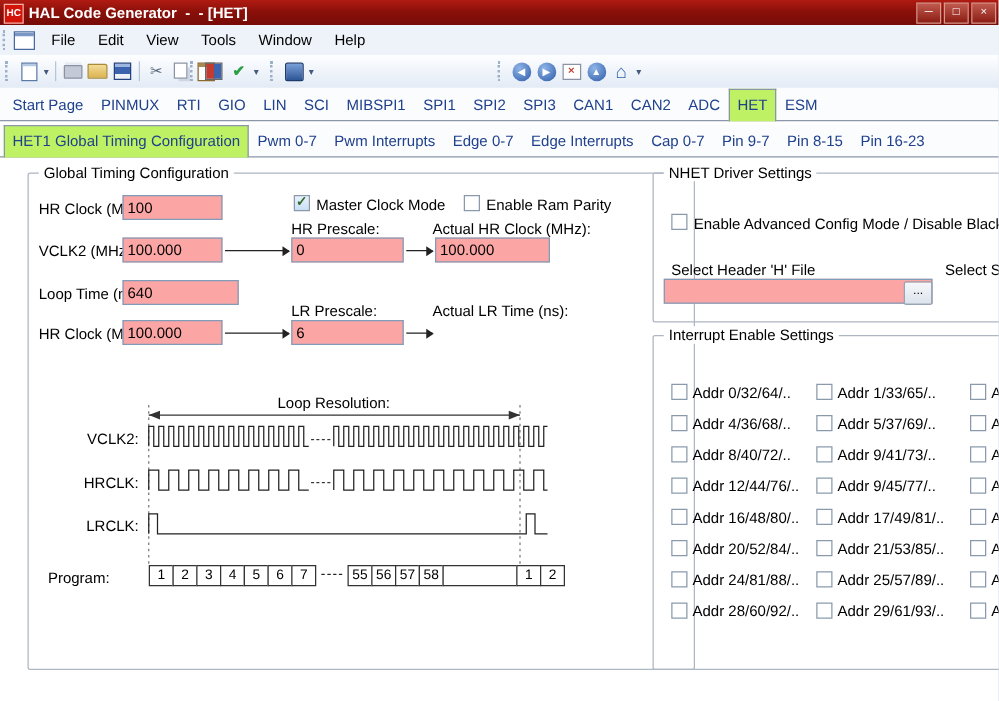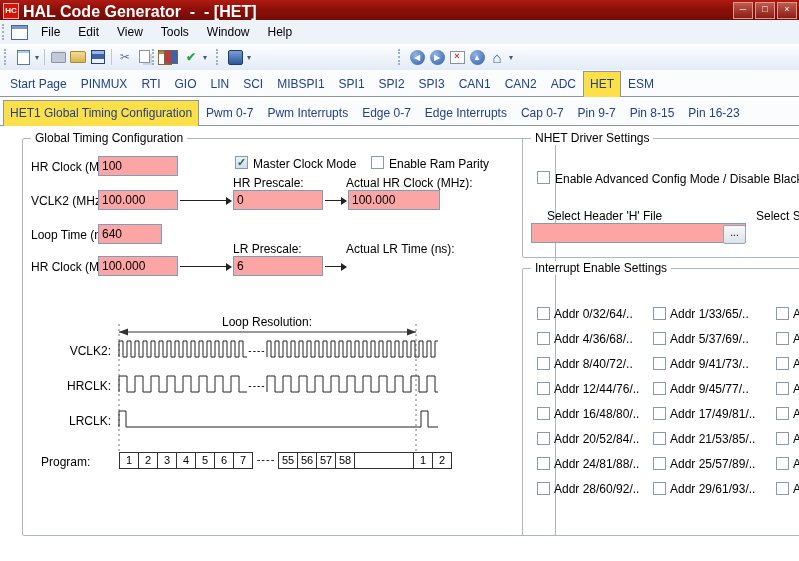--- a/index.html
+++ b/index.html
@@ -3,21 +3,21 @@
 <meta charset="utf-8">
 <style>
   html,body{margin:0;padding:0;background:#cfd6df;}
   #win{position:relative;width:799px;height:561px;overflow:hidden;background:#fff;
        font-family:"Liberation Sans",sans-serif;font-size:12px;color:#000;}
   
   .titlebar{position:absolute;left:0;top:0;width:799px;height:20px;
     background:linear-gradient(180deg,#b01b12,#8c100a 45%,#750b07);display:flex;align-items:center;}
   .hclogo{position:absolute;left:3px;top:3px;width:14px;height:14px;background:#d31408;
     border:1px solid #f0b0a8;color:#fff;font-size:8px;font-weight:bold;line-height:13px;text-align:center;}
-  .wtitle{position:absolute;left:23px;top:3px;color:#fff;font-weight:bold;font-size:16px;white-space:pre;}
+  .wtitle{position:absolute;left:23px;top:3px;color:#fff;font-weight:bold;font-size:12px;white-space:pre;}
   .wbtns{position:absolute;right:2px;top:2px;display:flex;gap:2px;}
   .wbtn{width:18px;height:15px;background:linear-gradient(#c05a4e,#8c1d14);border:1px solid #d89a8e;
     color:#fff;font-size:9px;line-height:13px;text-align:center;}
   
   .menubar{position:absolute;left:0;top:20px;width:799px;height:24px;background:#eef3fa;display:flex;align-items:center;}
   .grip{width:3px;height:16px;border-left:2px dotted #9db0c8;margin:0 4px 0 2px;}
   .ic-form{width:15px;height:13px;background:#fff;border:1px solid #4a69a0;box-shadow:inset 0 3px 0 #7a97c8;margin-right:4px;}
   .mitem{padding:4px 9px;font-size:12px;}
   
   .tbar{position:absolute;left:0;top:44px;width:799px;height:26px;
@@ -37,21 +37,21 @@
   .ic-paste{width:12px;height:13px;border:1px solid #8a6a30;background:linear-gradient(180deg,#a98a4a 0 3px,#fdfdfd 3px 100%);}
   .ic-grid{width:12px;height:12px;border:1px solid #666;background:linear-gradient(90deg,#c23b2e 50%,#3b63ae 50%);}
   .ic-build{width:13px;height:13px;background:linear-gradient(180deg,#7aa0d8,#2d5696);border:1px solid #1d3b6e;border-radius:2px;}
   .ic-circle{width:15px;height:15px;border-radius:50%;background:radial-gradient(circle at 35% 30%,#8fb4e8,#2c5ca8);
     color:#fff;font-size:8px;display:flex;align-items:center;justify-content:center;}
   .ic-cwin{width:13px;height:11px;background:#fff;border:1px solid #8a93a5;color:#c0392b;font-size:9px;line-height:9px;text-align:center;font-weight:bold;}
   
   .tabrow{position:absolute;left:0;width:799px;display:flex;align-items:flex-end;
     border-bottom:1px solid #8b97a8;box-sizing:border-box;padding-left:3px;background:#fbfcfe;}
   .tab{padding:5px 6px 5px;font-size:12px;color:#20418c;white-space:nowrap;border:1px solid transparent;border-bottom:none;}
-  .tab.sel{background:#fde047;border-color:#8b97a8;margin-bottom:-1px;padding-bottom:6px;}
+  .tab.sel{background:#bef264;border-color:#8b97a8;margin-bottom:-1px;padding-bottom:6px;}
   
   .grp{position:absolute;border:1px solid #aeb6c2;border-radius:2px;padding-left:44px;}
   .gtitle{position:absolute;top:-8px;left:8px;background:#fff;padding:0 4px;font-size:12px;white-space:nowrap;}
   .lbl{position:absolute;font-size:12px;white-space:nowrap;}
   .tbx{position:absolute;height:20px;border:1px solid #7f9db9;background:#fca5a5;font:12px "Liberation Sans",sans-serif;
     padding:1px 3px;box-sizing:border-box;}
   .cb{position:absolute;width:13px;height:13px;border:1px solid #8a9aac;background:#fff;box-sizing:border-box;
     font-size:11px;line-height:10px;text-align:center;color:#2d6b30;font-weight:bold;}
   .cb.checked{background:linear-gradient(#e9f2fb,#cadef5);}
   .arr{position:absolute;height:0;border-top:1px solid #222;}
@@ -208,21 +208,21 @@
     <span class="lbl" style="left:323px;top:37px">Actual HR Clock (MHz):</span>
 
     <span class="lbl" style="left:8px;top:55px">VCLK2 (MHz):</span>
     <input class="tbx" style="left: 75px; top: 51px; width: 80px;" value="100.000">
     <span class="arr" style="left:157px;top:61px;width:51px"></span>
     <input class="tbx" style="left: 210px; top: 51px; width: 90px;" value="0">
     <span class="arr" style="left:302px;top:61px;width:21px"></span>
     <input class="tbx" style="left: 325px; top: 51px; width: 92px;" value="100.000">
 
     <span class="lbl" style="left:8px;top:89px">Loop Time (ns):</span>
-    <input class="tbx" style="left: 75px; top: 85px; width: 64px;" value="640">
+    <input class="tbx" style="left: 75px; top: 85px; width: 93px;" value="640">
 
     <span class="lbl" style="left:210px;top:103px">LR Prescale:</span>
     <span class="lbl" style="left:323px;top:103px">Actual LR Time (ns):</span>
 
     <span class="lbl" style="left:8px;top:121px">HR Clock (MHz):</span>
     <input class="tbx" style="left: 75px; top: 117px; width: 80px;" value="100.000">
     <span class="arr" style="left:157px;top:127px;width:51px"></span>
     <input class="tbx" style="left: 210px; top: 117px; width: 90px;" value="6">
     <span class="arr" style="left:302px;top:127px;width:21px"></span>
 
@@ -241,21 +241,21 @@
 
       <text x="80" y="77" text-anchor="end" class="svgt">HRCLK:</text>
       <path id="wh-a" fill="none" stroke="#222" stroke-width="1" d="M88 79 L88 63 L96 63 L96 79 L104 79 L104 63 L112 63 L112 79 L120 79 L120 63 L128 63 L128 79 L136 79 L136 63 L144 63 L144 79 L152 79 L152 63 L160 63 L160 79 L168 79 L168 63 L176 63 L176 79 L184 79 L184 63 L192 63 L192 79 L200 79 L200 63 L208 63 L208 79 L216 79"></path>
       <text x="226" y="76" text-anchor="middle" class="svgt-sm">----</text>
       <path id="wh-b" fill="none" stroke="#222" stroke-width="1" d="M236 79 L236 63 L244 63 L244 79 L252 79 L252 63 L260 63 L260 79 L268 79 L268 63 L276 63 L276 79 L284 79 L284 63 L292 63 L292 79 L300 79 L300 63 L308 63 L308 79 L316 79 L316 63 L324 63 L324 79 L332 79 L332 63 L340 63 L340 79 L348 79 L348 63 L356 63 L356 79 L364 79 L364 63 L372 63 L372 79 L380 79 L380 63 L388 63 L388 79 L396 79 L396 63 L404 63 L404 79 L407 79"></path>
 
       <text x="80" y="112" text-anchor="end" class="svgt">LRCLK:</text>
       <path fill="none" stroke="#222" stroke-width="1" d="M88 114 L88 98 L95 98 L95 114 L390 114 L390 98 L397 98 L397 114 L407 114"></path>
     </svg>
 
-    <span class="lbl" style="left:18px;top:316px;width:78px;text-align:left">Program:</span>
+    <span class="lbl" style="left:1px;top:316px;width:78px;text-align:center">Program:</span>
     <div class="pstrip" style="left:96px;top:313px">
       <span class="pcell">1</span>
       <span class="pcell">2</span>
       <span class="pcell">3</span>
       <span class="pcell">4</span>
       <span class="pcell">5</span>
       <span class="pcell">6</span>
       <span class="pcell">7</span>
       <span class="pgap">----</span>
       <span class="pcell">55</span>
@@ -265,21 +265,21 @@
       <span class="pempty"></span>
       <span class="pcell">1</span>
       <span class="pcell">2</span>
     </div>
   </div>
 
   <div class="grp" style="left:522px;top:138px;width:480px;height:118px">
     <span class="gtitle">NHET Driver Settings</span>
     <span class="cb" style="left:14px;top:32px"></span>
     <span class="lbl" style="left:32px;top:33px">Enable Advanced Config Mode / Disable BlackBox Debugging</span>
-    <span class="lbl" style="left:24px;top:70px">Select Header 'H' File</span>
+    <span class="lbl" style="left:14px;top:70px">Select Header 'H' File</span>
     <span class="lbl" style="left:233px;top:70px">Select Source 'C' File</span>
     <input class="tbx" style="left: 8px; top: 84px; width: 215px;" value="">
     <span class="btn3" style="left:200px;top:86px">...</span>
   </div>
 
   <div class="grp" style="left:522px;top:268px;width:480px;height:266px">
     <span class="gtitle">Interrupt Enable Settings</span>
 
     <div class="irow" style="top:38px">
       <span class="cb icb" style="left:14px"></span>

